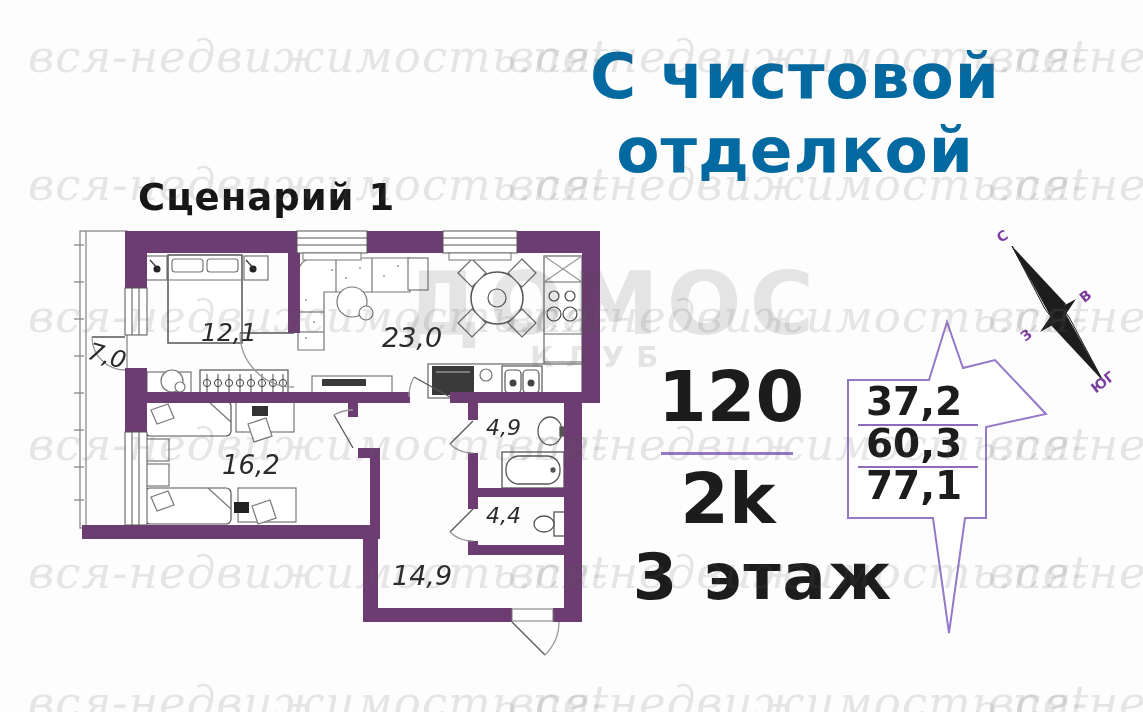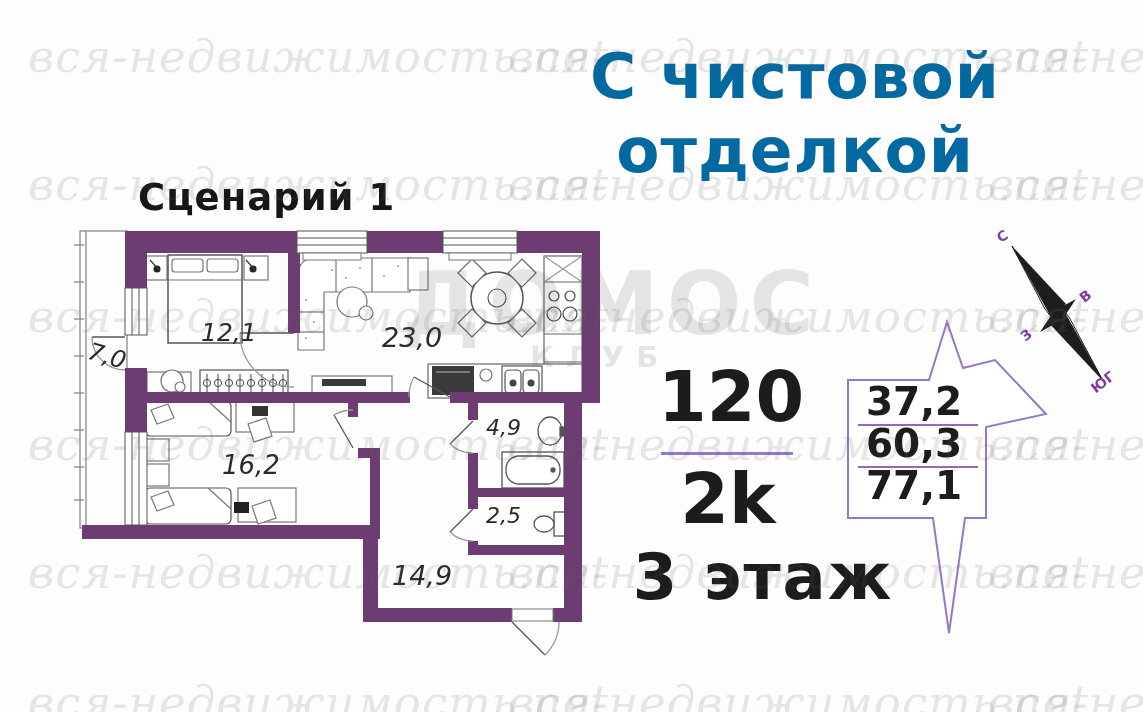--- a/index.html
+++ b/index.html
@@ -256,21 +256,21 @@
   <div class="finish-title" style="left:575px;top:40px;">
     <div>С чистовой</div>
     <div>отделкой</div>
   </div>
 
   <div class="room-lbl" style="left:88px;top:342px;font-size:24px;transform:rotate(16deg);">7,0</div>
   <div class="room-lbl" style="left:185px;top:318px;font-size:25px;margin-left:16px;">12,1</div>
   <div class="room-lbl" style="left:382px;top:322px;font-size:27px;">23,0</div>
   <div class="room-lbl" style="left:222px;top:450px;font-size:26px;">16,2</div>
   <div class="room-lbl" style="left:486px;top:415px;font-size:22px;">4,9</div>
-  <div class="room-lbl" style="left:486px;top:503px;font-size:22px;">2,5</div>
+  <div class="room-lbl" style="left:486px;top:503px;font-size:22px;">4,4</div>
   <div class="room-lbl" style="left:392px;top:560px;font-size:27px;">14,9</div>
 
   <div class="bignum" style="left:658px;top:356px;width:140px;font-size:70px;">120</div>
   <div class="fracline" style="left:661px;top:452px;width:132px;height:3px;"></div>
   <div class="bignum" style="left:658px;top:458px;width:140px;font-size:70px;">2k</div>
   <div class="bignum" style="left:598px;top:540px;width:330px;font-size:64px;letter-spacing:2px;">3 этаж</div>
 
   <div class="area-val" style="left:851px;top:381px;">37,2</div>
   <div class="area-val" style="left:851px;top:423px;">60,3</div>
   <div class="area-val" style="left:851px;top:465px;">77,1</div>

